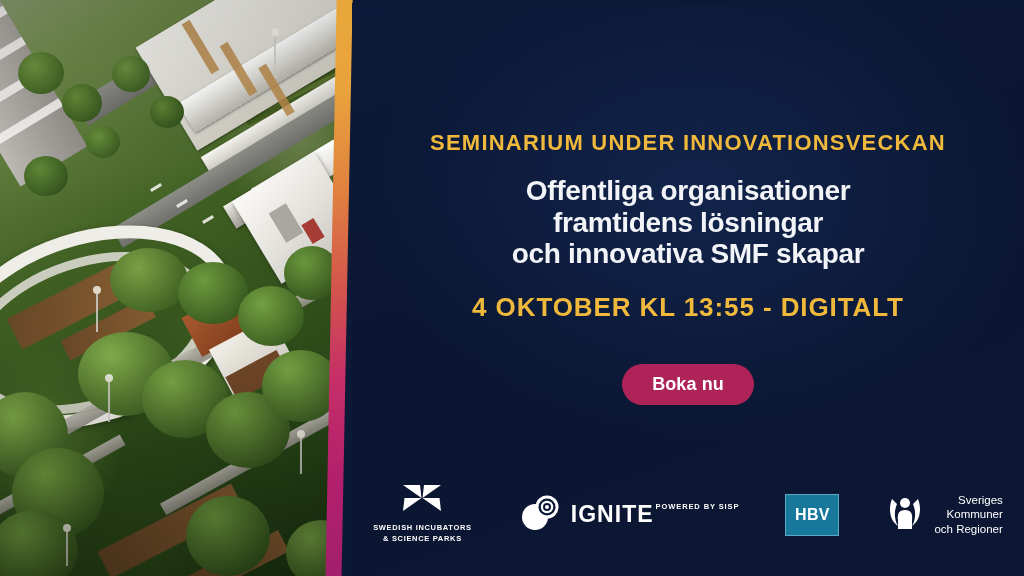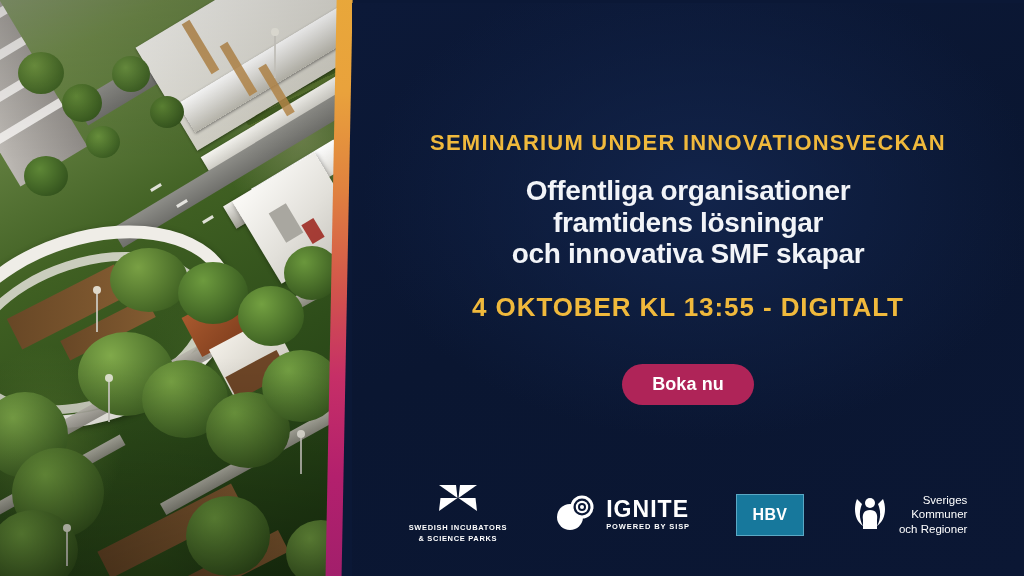--- a/index.html
+++ b/index.html
@@ -162,27 +162,27 @@
   
   .sisp { flex-direction:column; gap:7px; }
   .sisp-text {
     color:#ffffff; font-size:7.5px; font-weight:bold;
     letter-spacing:.09em; text-align:center; line-height:1.45;
   }
   .sisp-text span { display:block; }
 
   
   .ignite { gap:9px; align-items:center; }
-  .ignite-text { display:flex; flex-direction:column; gap:2px; }
+  .ignite-text { display:flex; flex-direction:row; gap:2px; }
   .ignite-name { color:#fff; font-size:23px; font-weight:bold; letter-spacing:.045em; line-height:1; }
   .ignite-sub { color:#fff; font-size:7.5px; font-weight:bold; letter-spacing:.12em; line-height:1; }
 
   
   .hbv {
-    width:68px; height:42px; background:#17789c;
+    width:54px; height:42px; background:#17789c;
     border:1.5px solid #5ba8c4;
     align-items:center; justify-content:center;
   }
   .hbv-text { color:#ffffff; font-size:16px; font-weight:bold; letter-spacing:.02em; }
 
   
   .skr { gap:9px; align-items:center;text-align:right; }
   .skr-text { color:#fff; font-size:11.5px; line-height:1.28; font-weight:normal; }
   .skr-text span { display:block; }
 </style>

